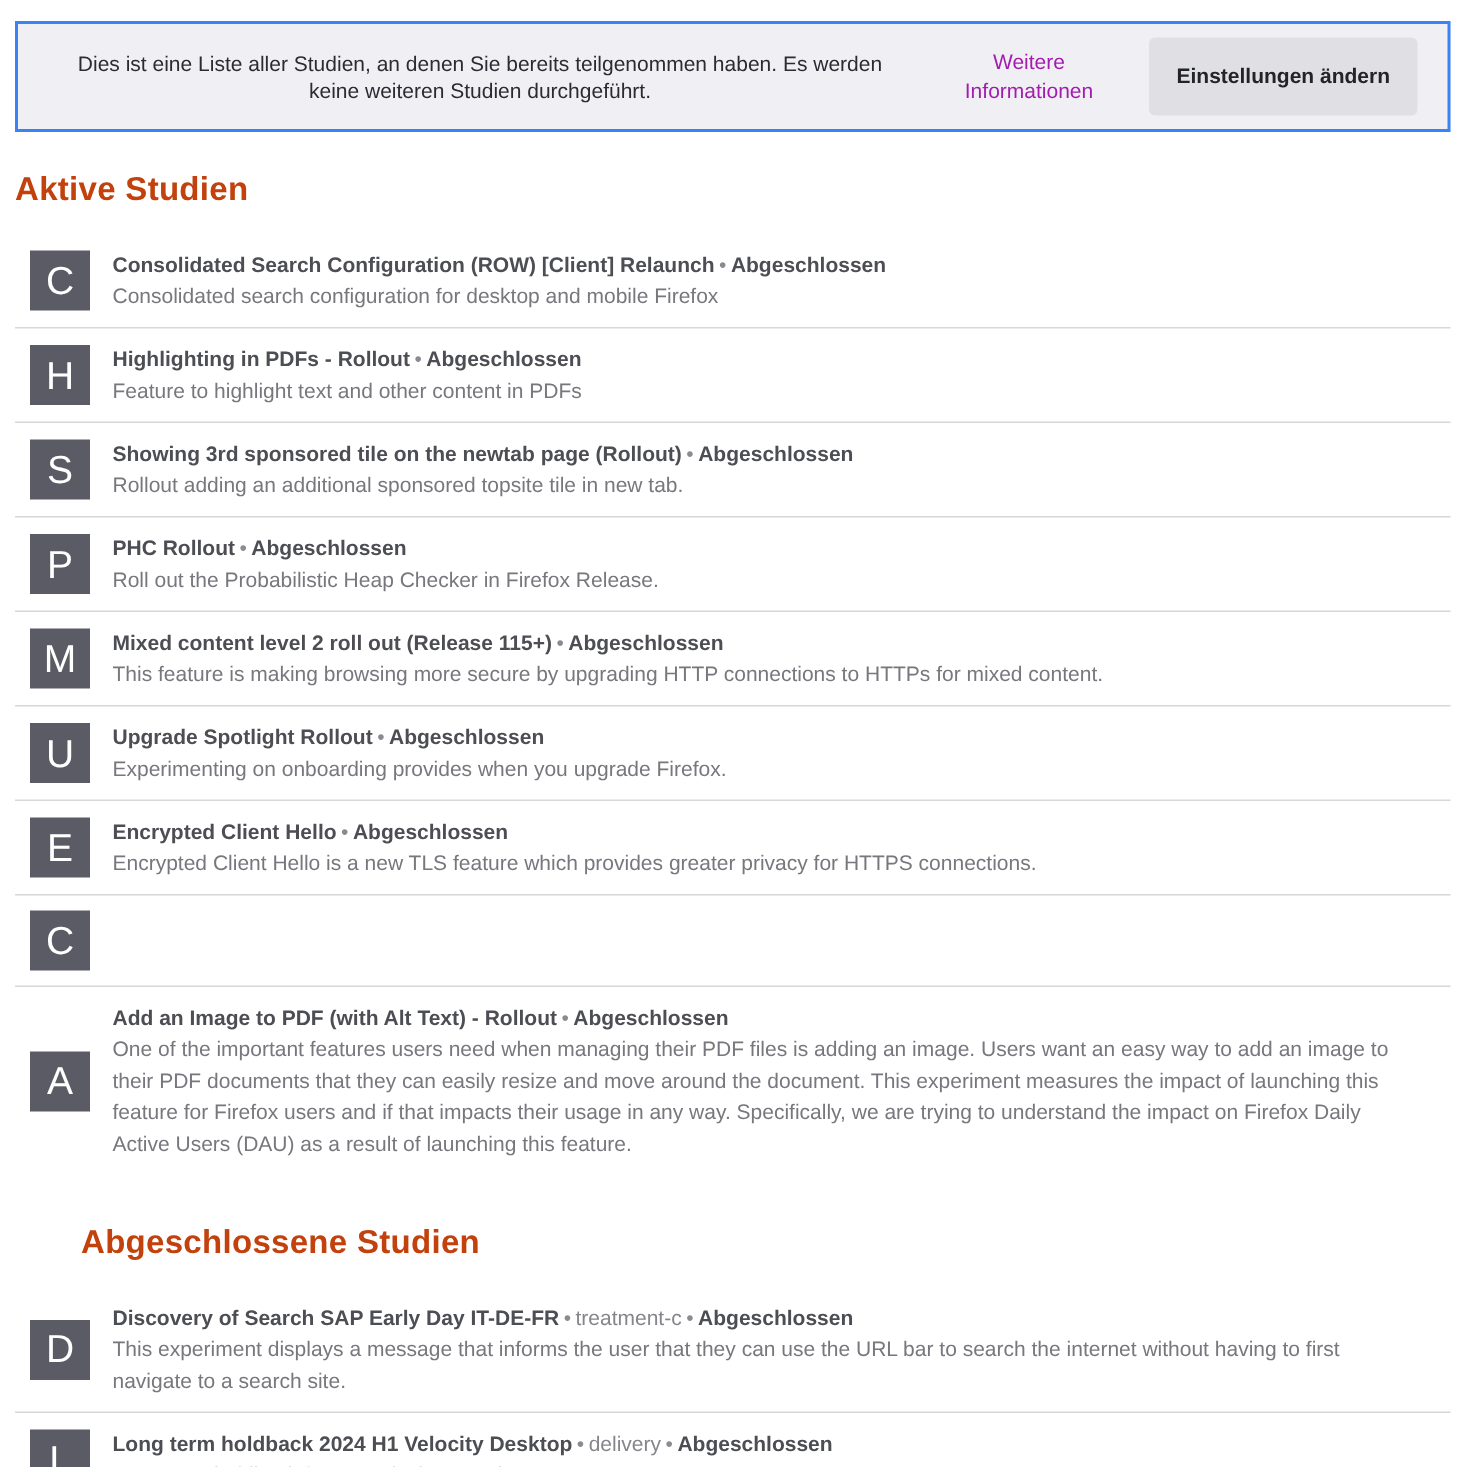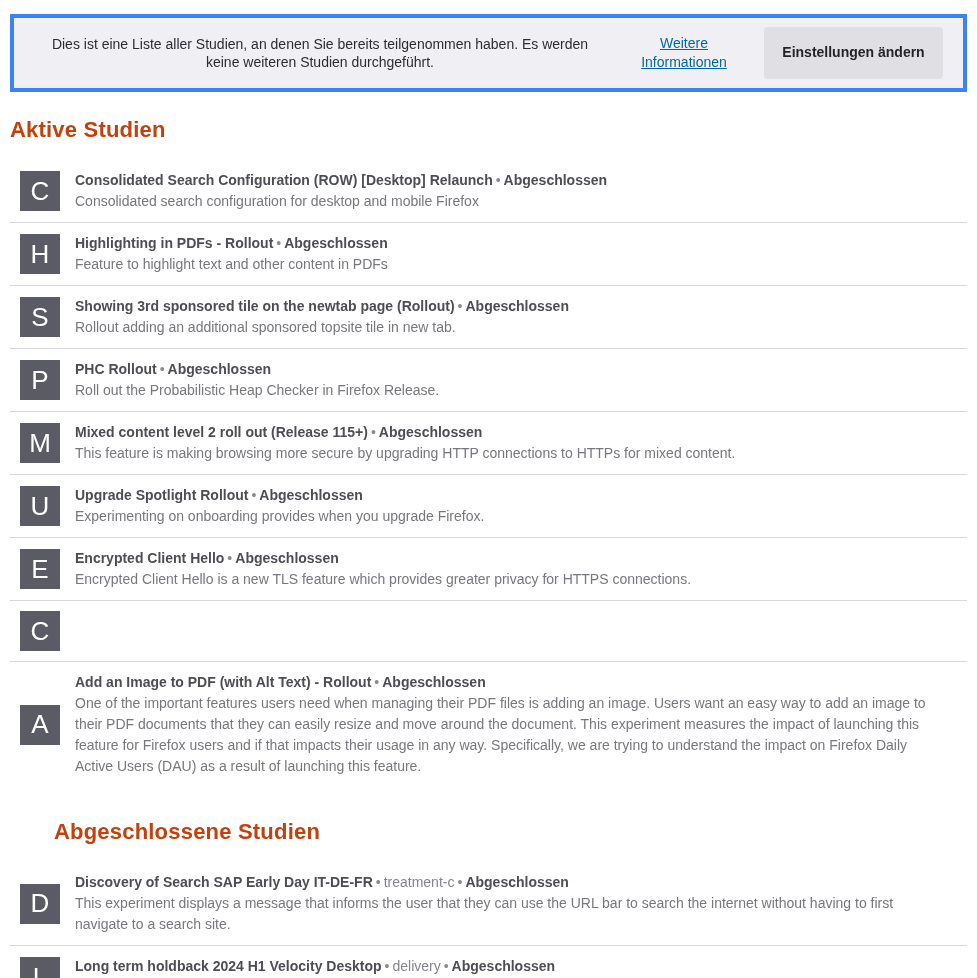--- a/index.html
+++ b/index.html
@@ -12,41 +12,40 @@
     font-family: "Liberation Sans", sans-serif;
     color: #3d3d41;
   }
   .page { padding: 14px 10px 0 10px; }
 
   
   .banner {
     display: flex;
     align-items: center;
     background: #f0f0f4;
-    border: 4px solid #3b82f6;
+    border: 2px solid #3b82f6;
     min-height: 74px;
     padding: 9px 14px;
   }
   .banner-message {
     flex: 1;
     text-align: center;
     font-size: 14px;
     line-height: 1.32;
     color: #2b2b33;
     padding: 0 14px;
     max-width: 640px;
   }
   .banner-link {
     width: 128px;
     flex: none;
     text-align: center;
     font-size: 14px;
     line-height: 1.35;
-    color: #0369a1;
-    text-decoration: underline;
+    color: #a21caf;
     cursor: pointer;
     margin: 0 16px 0 8px;
   }
   .banner-button {
     flex: none;
     width: 179px;
     min-height: 52px;
     margin-right: 6px;
     background: #dfdfe4;
     border: none;
@@ -116,21 +115,21 @@
     <button class="banner-button">Einstellungen ändern</button>
   </div>
 
   <div id="studies-main">
       <h1 class="section-heading">Aktive Studien</h1>
       <div class="study-list">
         <div class="study">
     <div class="study-icon">C</div>
     <div class="study-details">
       <div class="study-name-line">
-        <span class="study-name">Consolidated Search Configuration (ROW) [Desktop] Relaunch</span><span class="study-sep">•</span><span class="study-status">Abgeschlossen</span>
+        <span class="study-name">Consolidated Search Configuration (ROW) [Client] Relaunch</span><span class="study-sep">•</span><span class="study-status">Abgeschlossen</span>
       </div>
       <div class="study-description">Consolidated search configuration for desktop and mobile Firefox</div>
     </div>
   </div>
         <div class="study">
     <div class="study-icon">H</div>
     <div class="study-details">
       <div class="study-name-line">
         <span class="study-name">Highlighting in PDFs - Rollout</span><span class="study-sep">•</span><span class="study-status">Abgeschlossen</span>
       </div>

